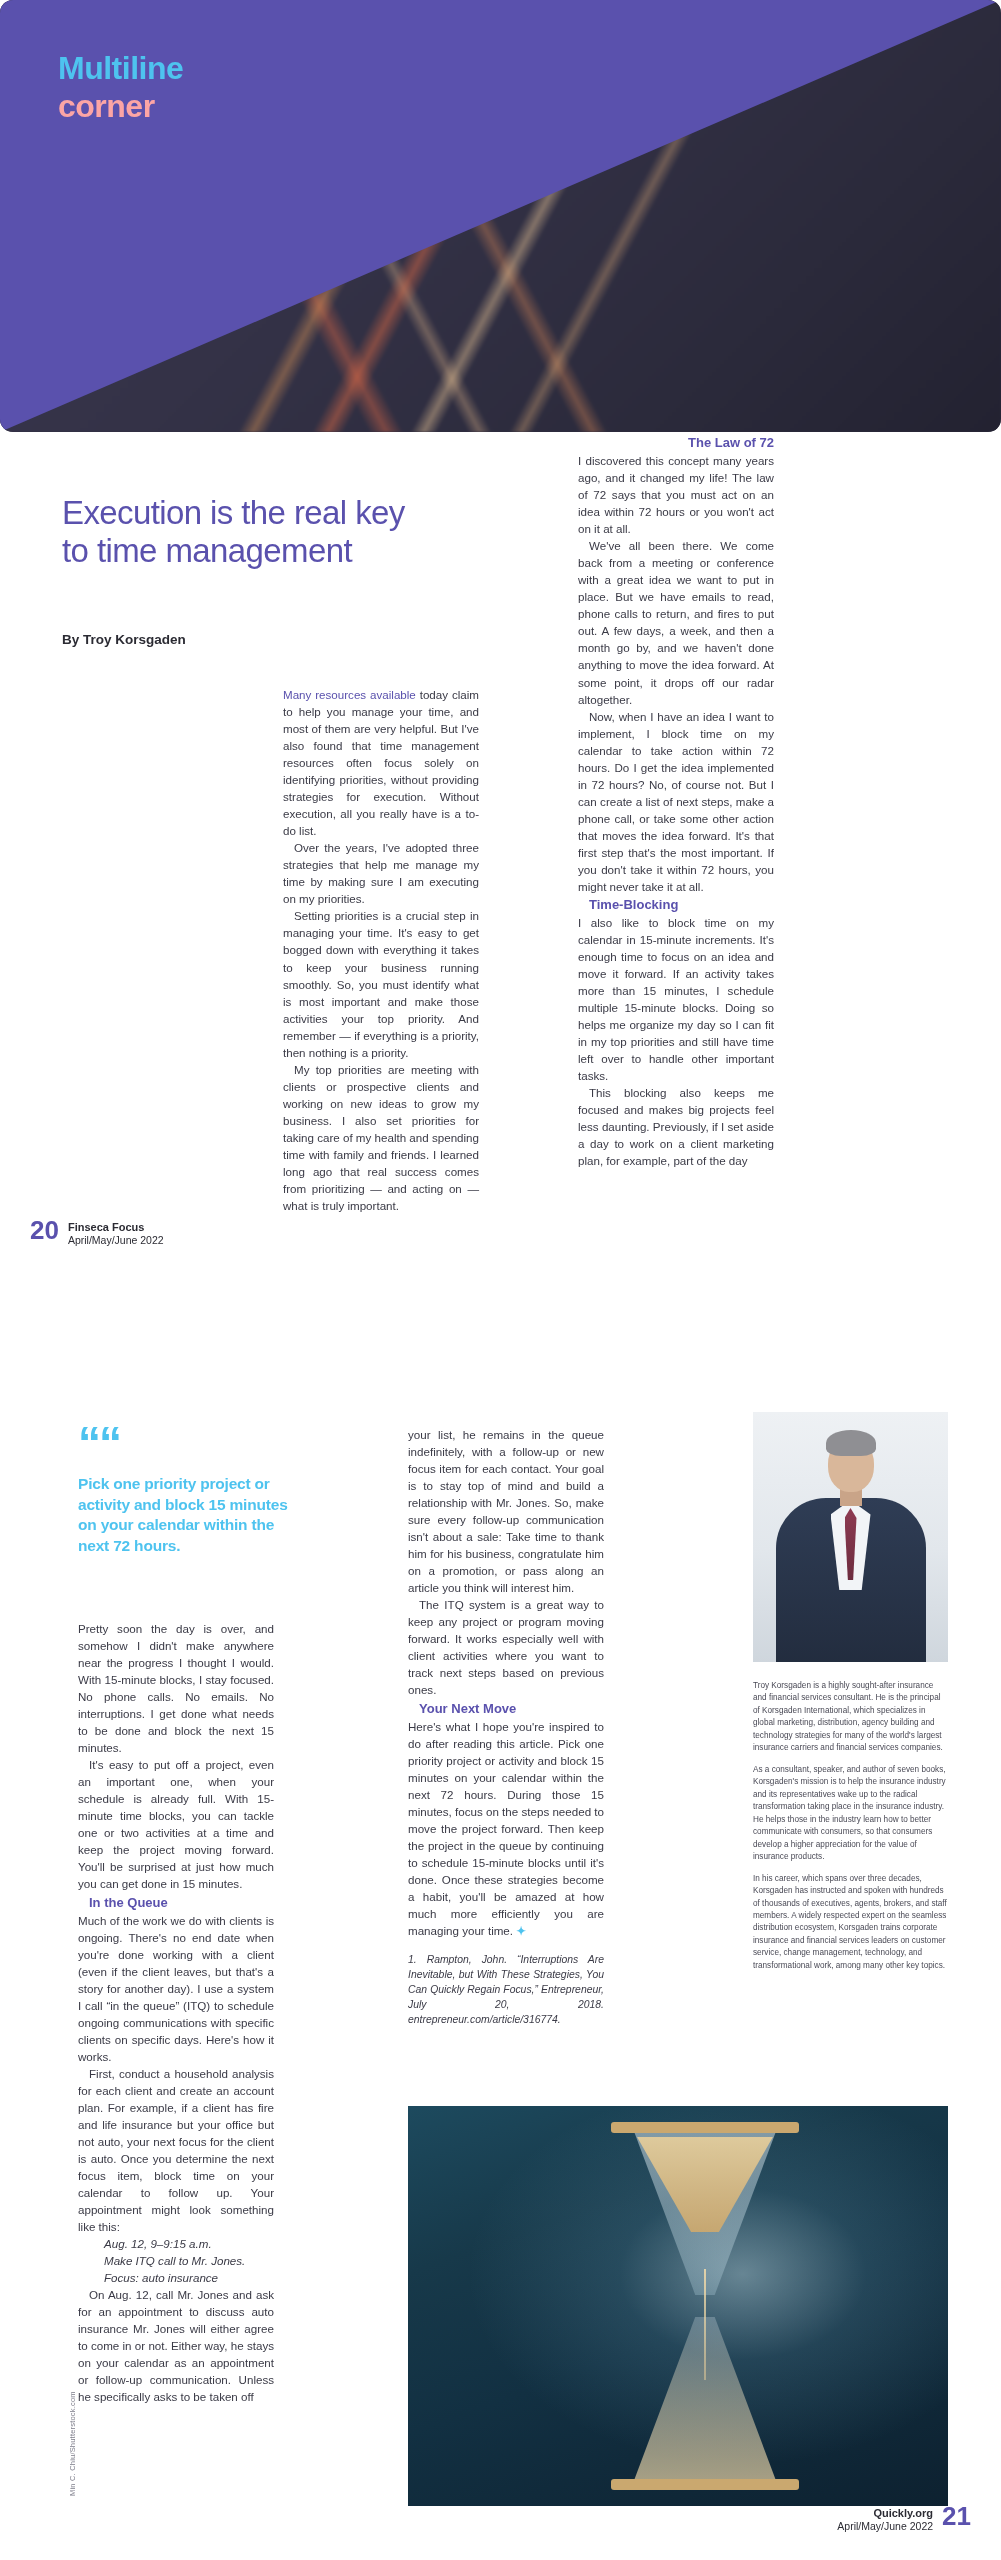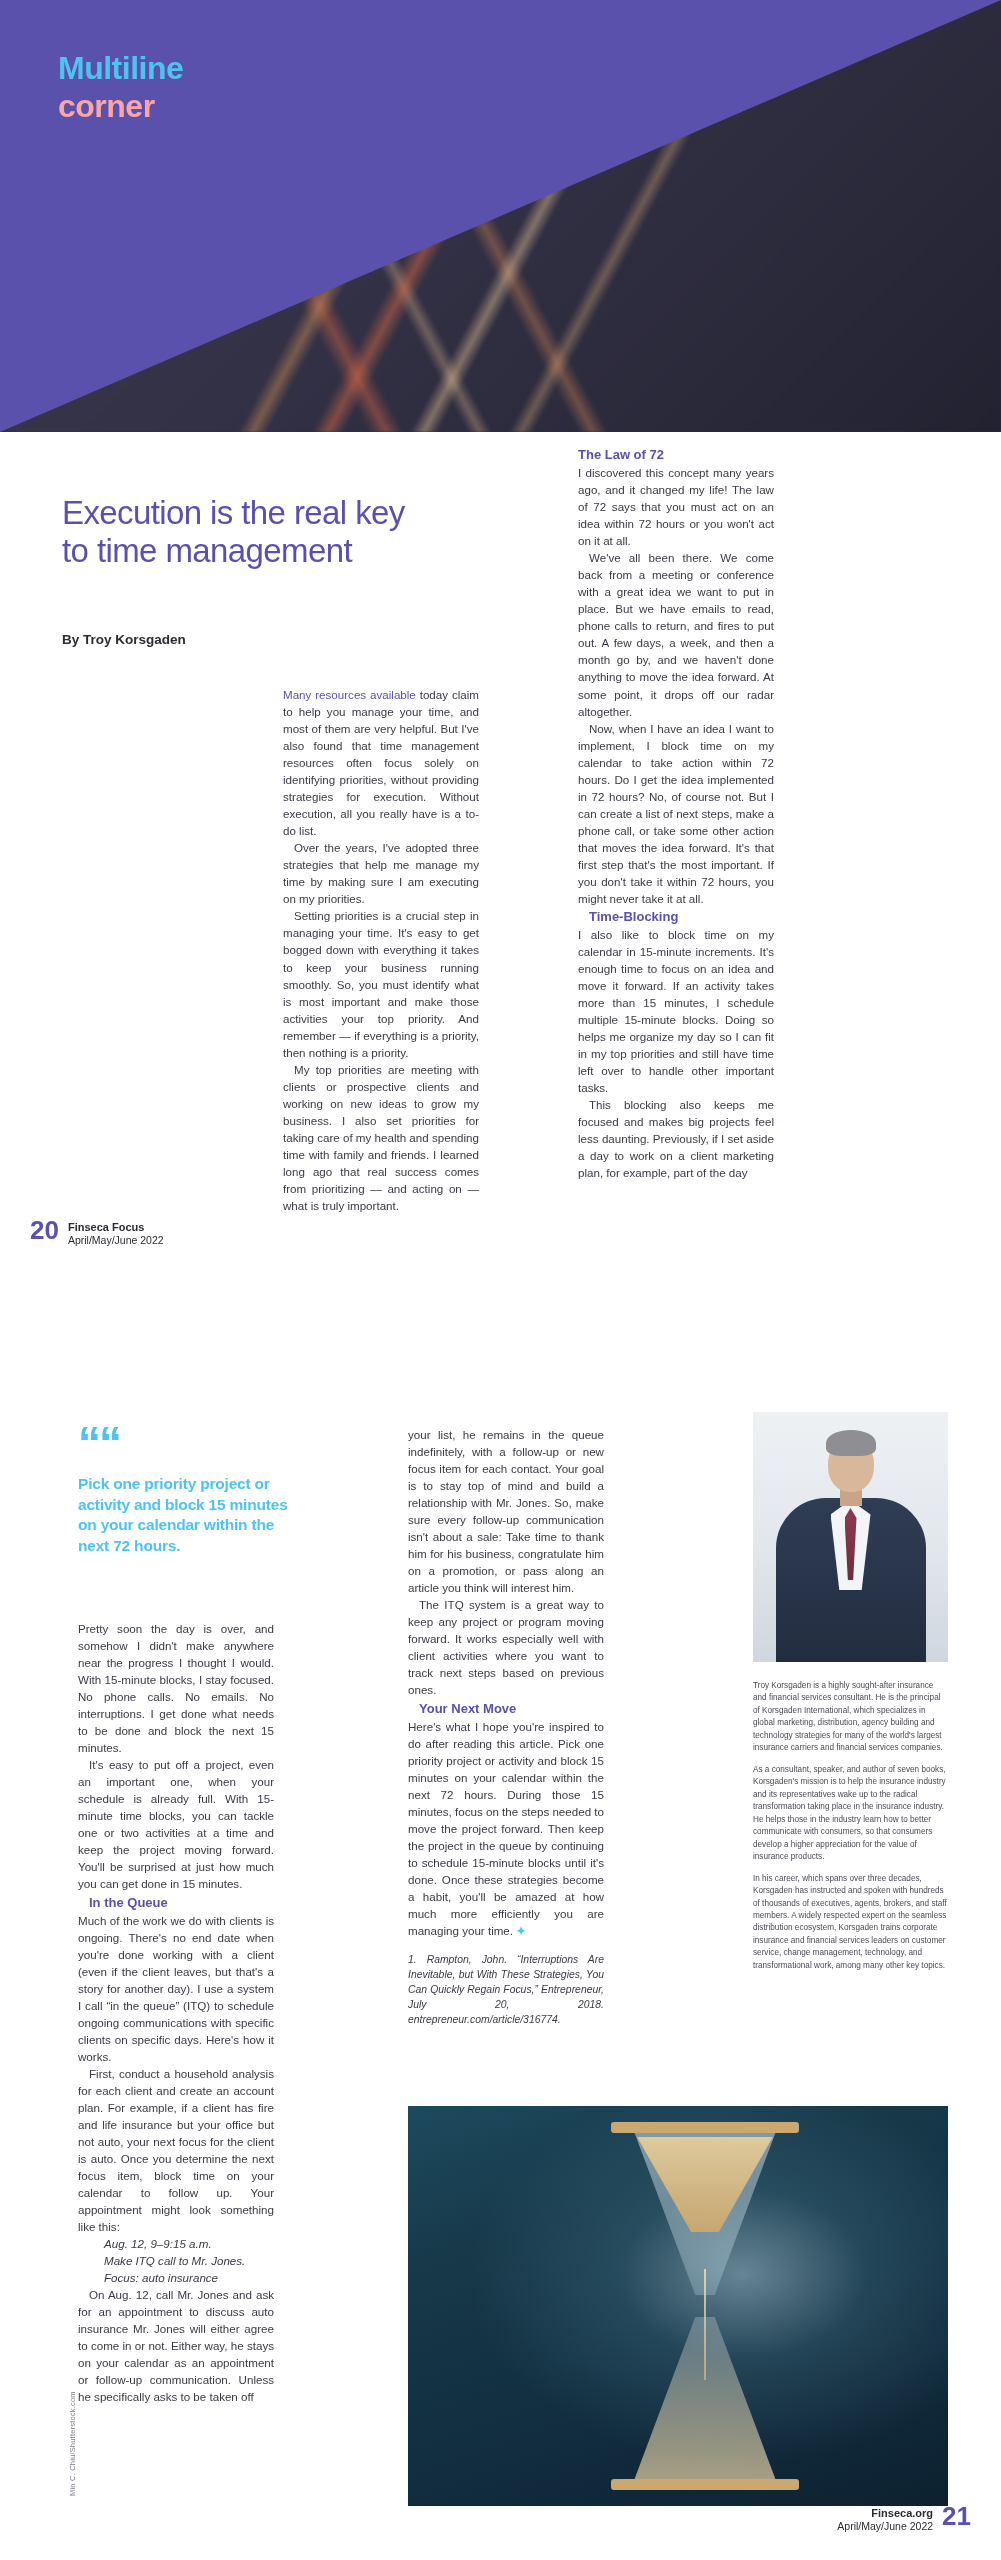--- a/index.html
+++ b/index.html
@@ -10,21 +10,21 @@
     width:1001px;
     overflow-x:hidden;
   }
   .page { position:relative; width:1001px; }
 
   
   .page1 { position:relative; width:1001px; height:1280px; background:#fff; }
 
   .hero {
     position:absolute; left:0; top:0; width:1001px; height:432px;
-    overflow:hidden; background:#2e2c3d;
+    overflow:hidden; background:#2e2c3d;border-radius:13px;
   }
   .hero-photo {
     position:absolute; inset:0;
     background:
       radial-gradient(circle at 52% 34%, rgba(255,190,80,.95) 0 1.2%, rgba(255,140,40,.55) 1.2% 3%, rgba(255,120,30,0) 7%),
       linear-gradient(118deg, rgba(255,170,90,0) 38%, rgba(255,170,90,.35) 39.2%, rgba(255,170,90,0) 40.4%),
       linear-gradient(118deg, rgba(230,120,70,0) 44%, rgba(232,110,70,.45) 45.3%, rgba(230,120,70,0) 46.6%),
       linear-gradient(118deg, rgba(255,210,150,0) 52%, rgba(255,215,160,.4) 53.1%, rgba(255,210,150,0) 54.2%),
       linear-gradient(118deg, rgba(255,190,120,0) 60%, rgba(255,195,130,.3) 61%, rgba(255,190,120,0) 62%),
       linear-gradient(62deg,  rgba(225,105,70,0) 30%, rgba(225,105,70,.42) 31.4%, rgba(225,105,70,0) 32.8%),
@@ -76,21 +76,21 @@
     position:absolute; left:578px; top:1px; width:196px;
     font-size:11.6px; line-height:1.47; color:#3a3a46; text-align:justify;
   }
   .col-lead p, .col-right p { margin:0; text-indent:11px; }
   .col-lead p:first-child, .col-right p:first-child { text-indent:0; }
   .lead-in { color:#5a51ad; font-weight:normal; }
   .sec-head {
     color:#5a51ad; font-size:13px; font-weight:bold;
     margin:13px 0 2px 0; text-indent:0; text-align:left;
   }
-  .sec-head:first-child { margin-top:12px; }
+  .sec-head:first-child { margin-top:0;text-align:right; }
 
   .credit-vert {
     position:absolute; left:564px; top:1072px;
     transform:rotate(-90deg); transform-origin:left top;
     font-size:7.5px; color:#7d7d8a; white-space:nowrap; letter-spacing:.2px;
   }
 
   .footer1 { position:absolute; left:30px; top:1218px; display:flex; align-items:flex-start; gap:9px; }
   .folio-num { color:#5a51ad; font-size:26px; font-weight:bold; line-height:.95; }
   .folio-txt { font-size:10.5px; line-height:1.28; color:#2b2b33; padding-top:2px; }
@@ -302,18 +302,18 @@
       <div class="hg-stream"></div>
       <div class="hg-cap-t"></div>
       <div class="hg-cap-b"></div>
     </div>
   </div>
 
   <div class="credit-vert2">Min C. Chiu/Shutterstock.com</div>
 
   <div class="footer2">
     <div class="folio-txt2">
-      <b>Finseca.org</b>
+      <b>Quickly.org</b>
       <span>April/May/June 2022</span>
     </div>
     <div class="folio-num">21</div>
   </div>
 </div>
 
 </body></html>

